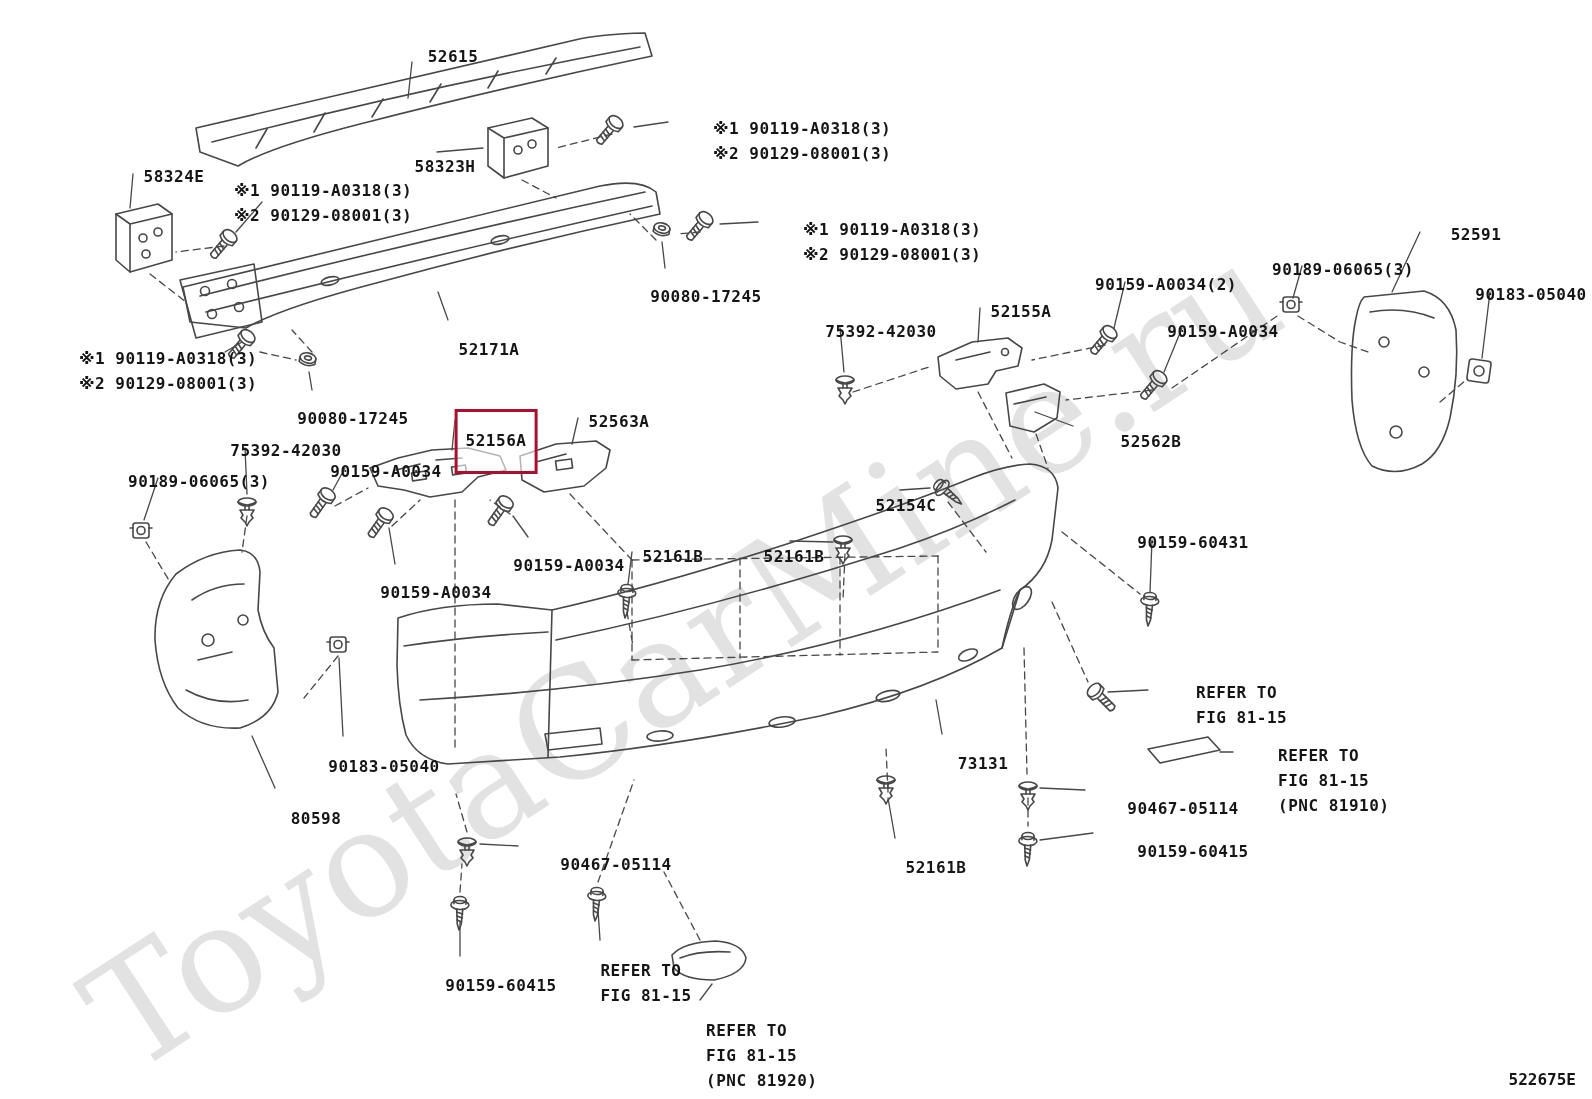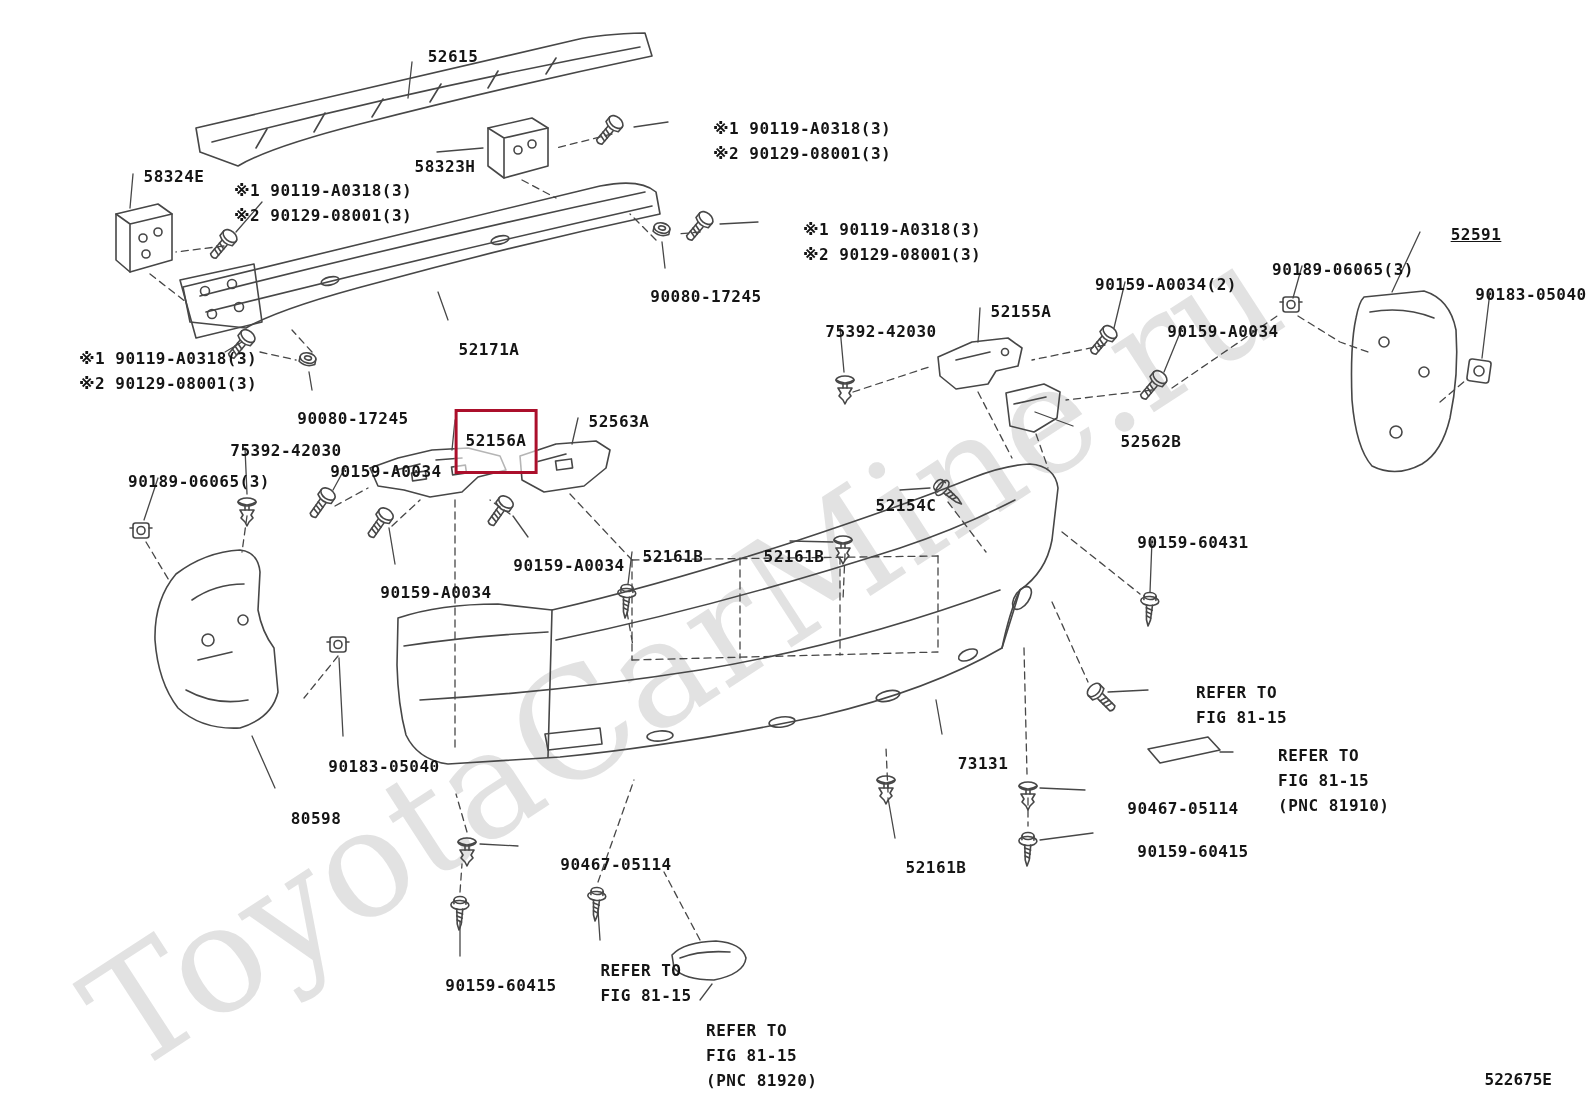--- a/index.html
+++ b/index.html
@@ -18,21 +18,21 @@
     position:absolute; font-weight:bold; font-size:16px; line-height:1.55;
     color:#151515; white-space:pre; letter-spacing:0.5px;
   }
   .part-label.center { transform:translateX(-50%); }
   .part-label.highlight { border:3px solid #ab0f2b; padding:17px 8px; background:rgba(255,255,255,0.6); }
   .legend {
     position:absolute; top:33px; left:1268px; font-weight:bold; font-size:17px;
     line-height:1.6; color:#151515; letter-spacing:0.5px; white-space:pre;
   }
   .diagram-code {
-    position:absolute; right:40px; bottom:10px; font-weight:bold; font-size:16px; color:#151515;
+    position:absolute; right:16px; bottom:10px; font-weight:bold; font-size:16px; color:#151515;
   }
   .watermark {
     position:absolute; left:55px; top:960px; transform:rotate(-33deg); transform-origin:0 0;
     font-family:"DejaVu Serif",serif; font-size:150px; color:rgba(125,125,125,0.22);
     white-space:nowrap; pointer-events:none;
   }
 </style>
 </head>
 <body>
 
@@ -313,21 +313,21 @@
       <div class="part-label center highlight" style="left: 455px; top: 394px;">52156A</div>
       <div class="part-label center" style="left: 578px; top: 395px;">52563A</div>
       <div class="part-label center" style="left: 245px; top: 424px;">75392-42030</div>
       <div class="part-label center" style="left: 345px; top: 445px;">90159-A0034</div>
       <div class="part-label center" style="left: 158px; top: 455px;">90189-06065(3)</div>
       <div class="part-label center" style="left: 840px; top: 305px;">75392-42030</div>
       <div class="part-label center" style="left: 980px; top: 285px;">52155A</div>
       <div class="part-label center" style="left: 1125px; top: 258px;">90159-A0034(2)</div>
       <div class="part-label center" style="left: 1182px; top: 305px;">90159-A0034</div>
       <div class="part-label center" style="left: 1302px; top: 243px;">90189-06065(3)</div>
-      <div class="part-label center" style="left: 1435px; top: 208px; text-decoration: underline;">52591</div>
+      <div class="part-label center" style="left: 1435px; top: 208px;">52591</div>
       <div class="part-label center" style="left: 1490px; top: 268px;">90183-05040</div>
       <div class="part-label center" style="left: 1110px; top: 415px; text-align: center;">52562B</div>
       <div class="part-label center" style="left: 865px; top: 479px;">52154C</div>
       <div class="part-label center" style="left: 528px; top: 539px;">90159-A0034</div>
       <div class="part-label center" style="left: 632px; top: 530px;">52161B</div>
       <div class="part-label center" style="left: 753px; top: 530px;">52161B</div>
       <div class="part-label center" style="left: 395px; top: 566px;">90159-A0034</div>
       <div class="part-label center" style="left: 1152px; top: 516px;">90159-60431</div>
       <div class="part-label center" style="left: 343px; top: 740px;">90183-05040</div>
       <div class="part-label center" style="left: 275px; top: 792px;">80598</div>

